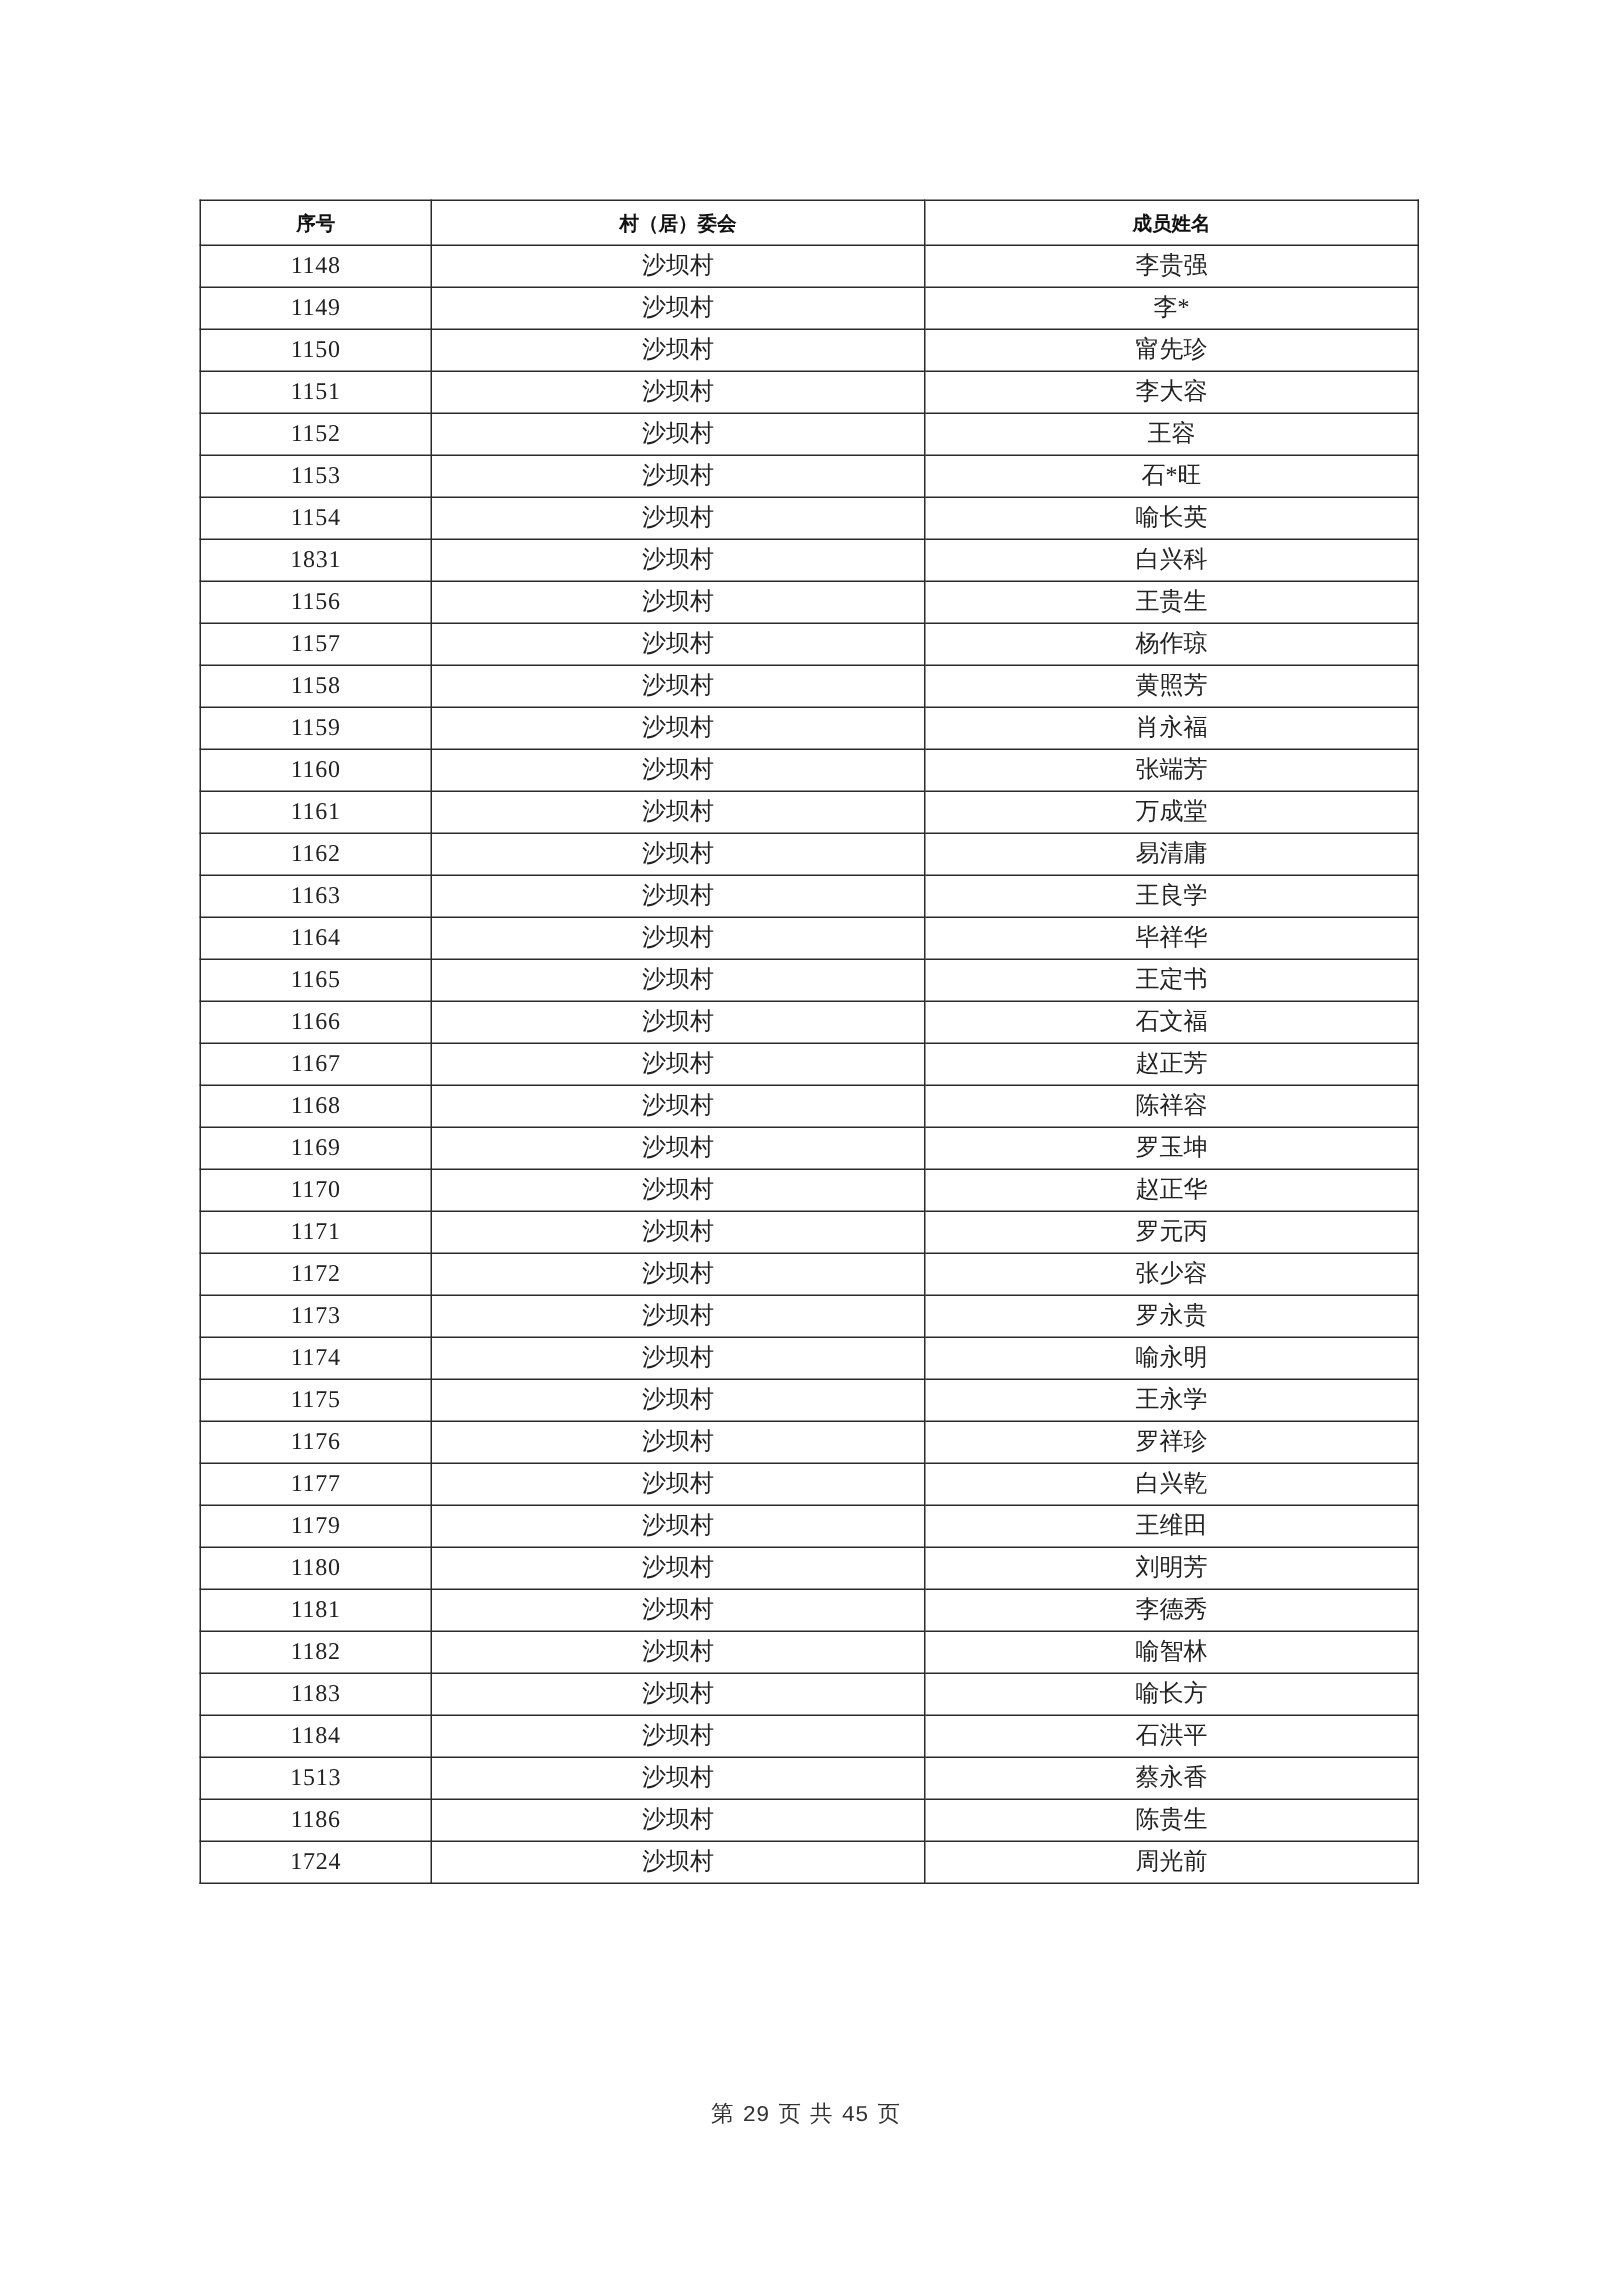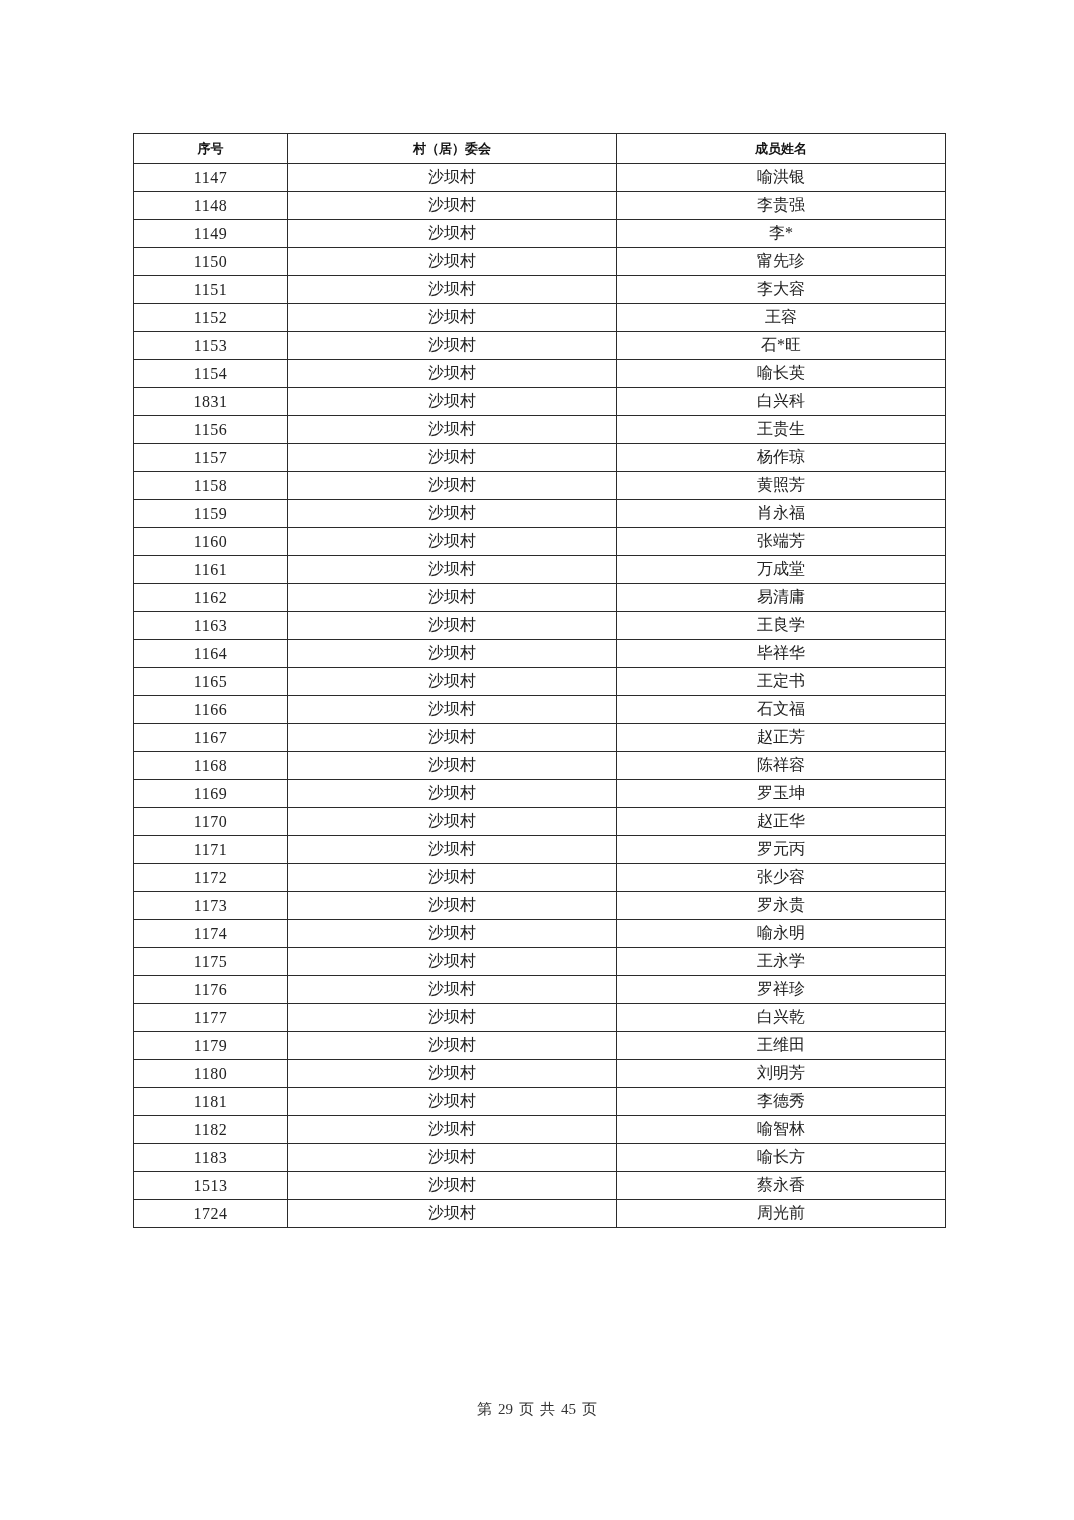--- a/index.html
+++ b/index.html
@@ -58,21 +58,21 @@
     width: 100%;
     text-align: center;
     font-size: 15px;
     color: #333333;
   }
   .page-footer .zh {
     font-family: "Liberation Serif", serif;
     margin: 0 3px;
   }
   .page-footer .num {
-    font-family: Liberation Serif, serif;
+    font-family: Liberation Mono, monospace;
     margin: 11px 3px;
   }
 </style>
 </head>
 <body>
 
 <div class="doc-page">
 
   <table class="roster">
     <colgroup>
@@ -82,25 +82,20 @@
     </colgroup>
     <thead>
       <tr>
         <th>序号</th>
         <th>村（居）委会</th>
         <th>成员姓名</th>
       </tr>
     </thead>
     <tbody>
         <tr>
-      <td class="cell-no">1147</td>
-      <td class="cell-committee">沙坝村</td>
-      <td class="cell-name">喻洪银</td>
-    </tr>
-        <tr>
       <td class="cell-no">1148</td>
       <td class="cell-committee">沙坝村</td>
       <td class="cell-name">李贵强</td>
     </tr>
         <tr>
       <td class="cell-no">1149</td>
       <td class="cell-committee">沙坝村</td>
       <td class="cell-name">李*</td>
     </tr>
         <tr>
@@ -262,23 +257,33 @@
       <td class="cell-no">1182</td>
       <td class="cell-committee">沙坝村</td>
       <td class="cell-name">喻智林</td>
     </tr>
         <tr>
       <td class="cell-no">1183</td>
       <td class="cell-committee">沙坝村</td>
       <td class="cell-name">喻长方</td>
     </tr>
         <tr>
+      <td class="cell-no">1184</td>
+      <td class="cell-committee">沙坝村</td>
+      <td class="cell-name">石洪平</td>
+    </tr>
+        <tr>
       <td class="cell-no">1513</td>
       <td class="cell-committee">沙坝村</td>
       <td class="cell-name">蔡永香</td>
+    </tr>
+        <tr>
+      <td class="cell-no">1186</td>
+      <td class="cell-committee">沙坝村</td>
+      <td class="cell-name">陈贵生</td>
     </tr>
         <tr>
       <td class="cell-no">1724</td>
       <td class="cell-committee">沙坝村</td>
       <td class="cell-name">周光前</td>
     </tr>
       </tbody>
   </table>
 
   <div class="page-footer">

